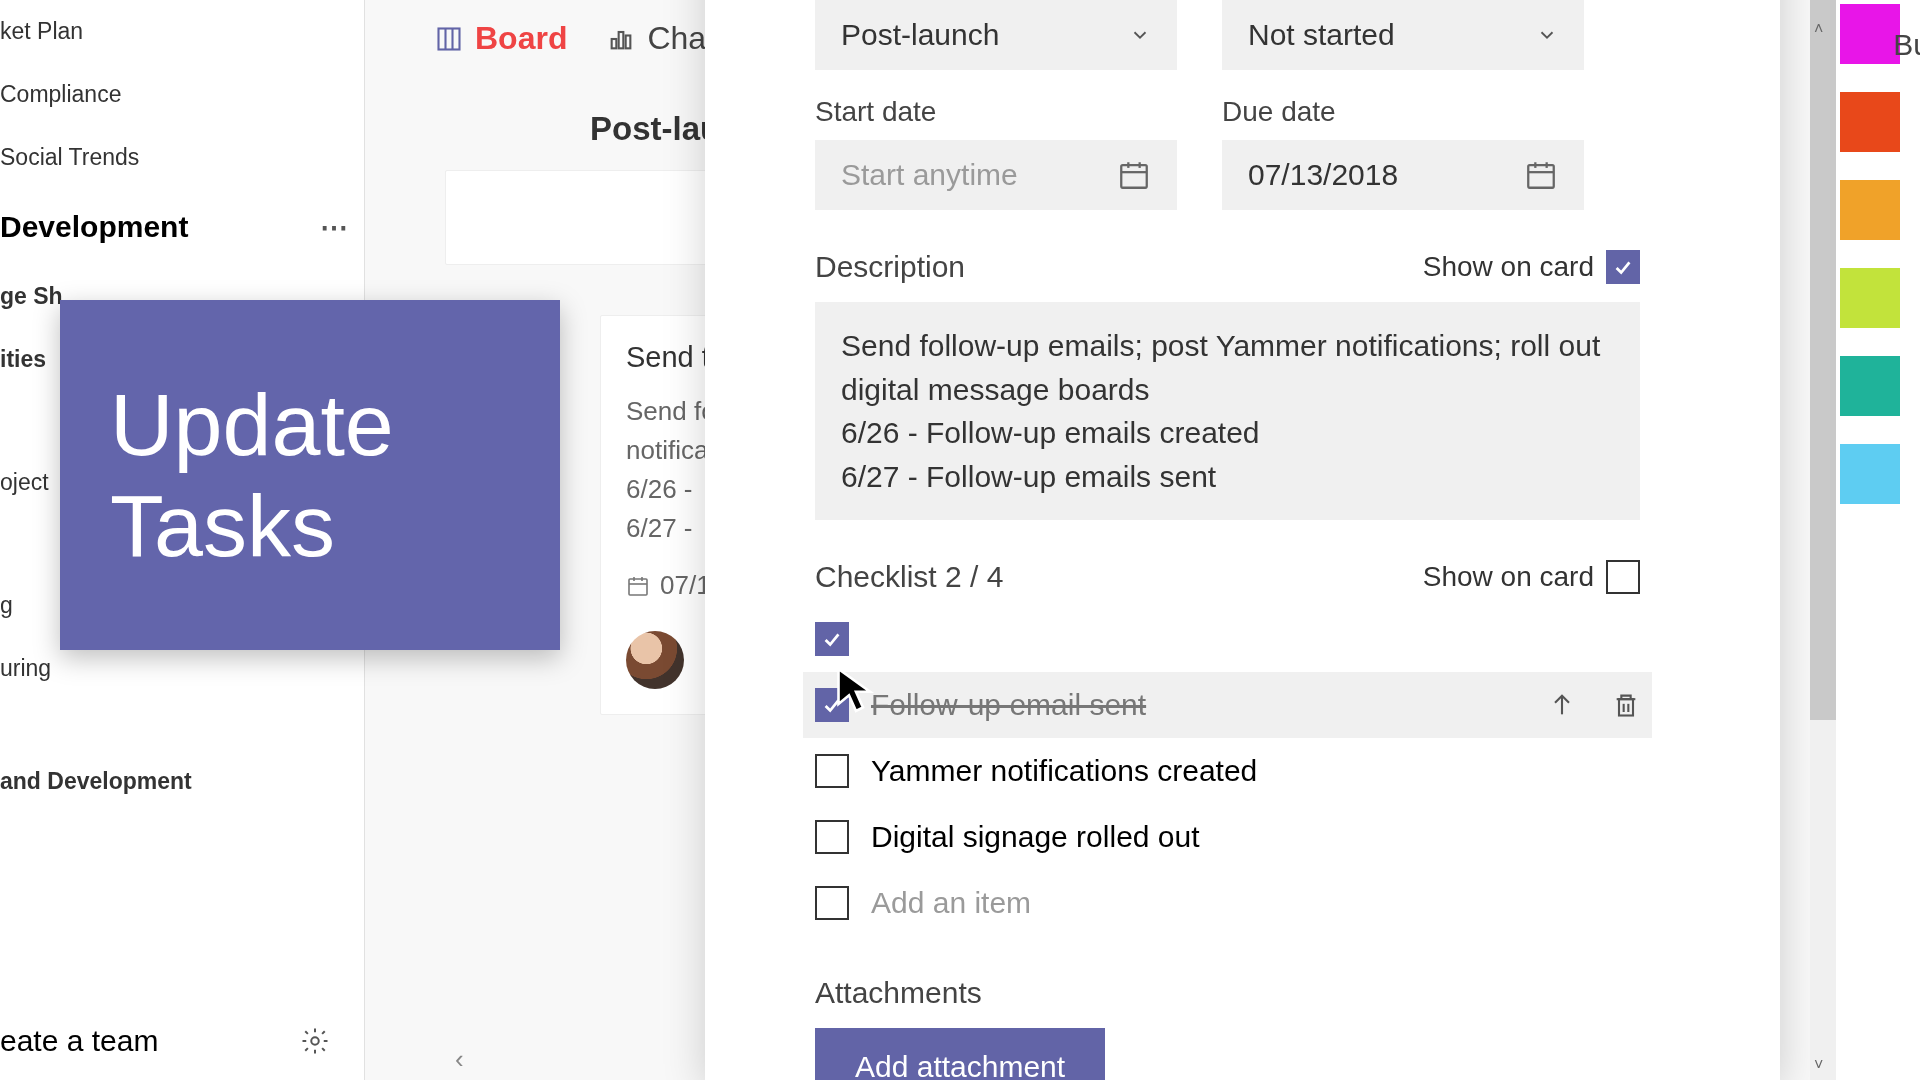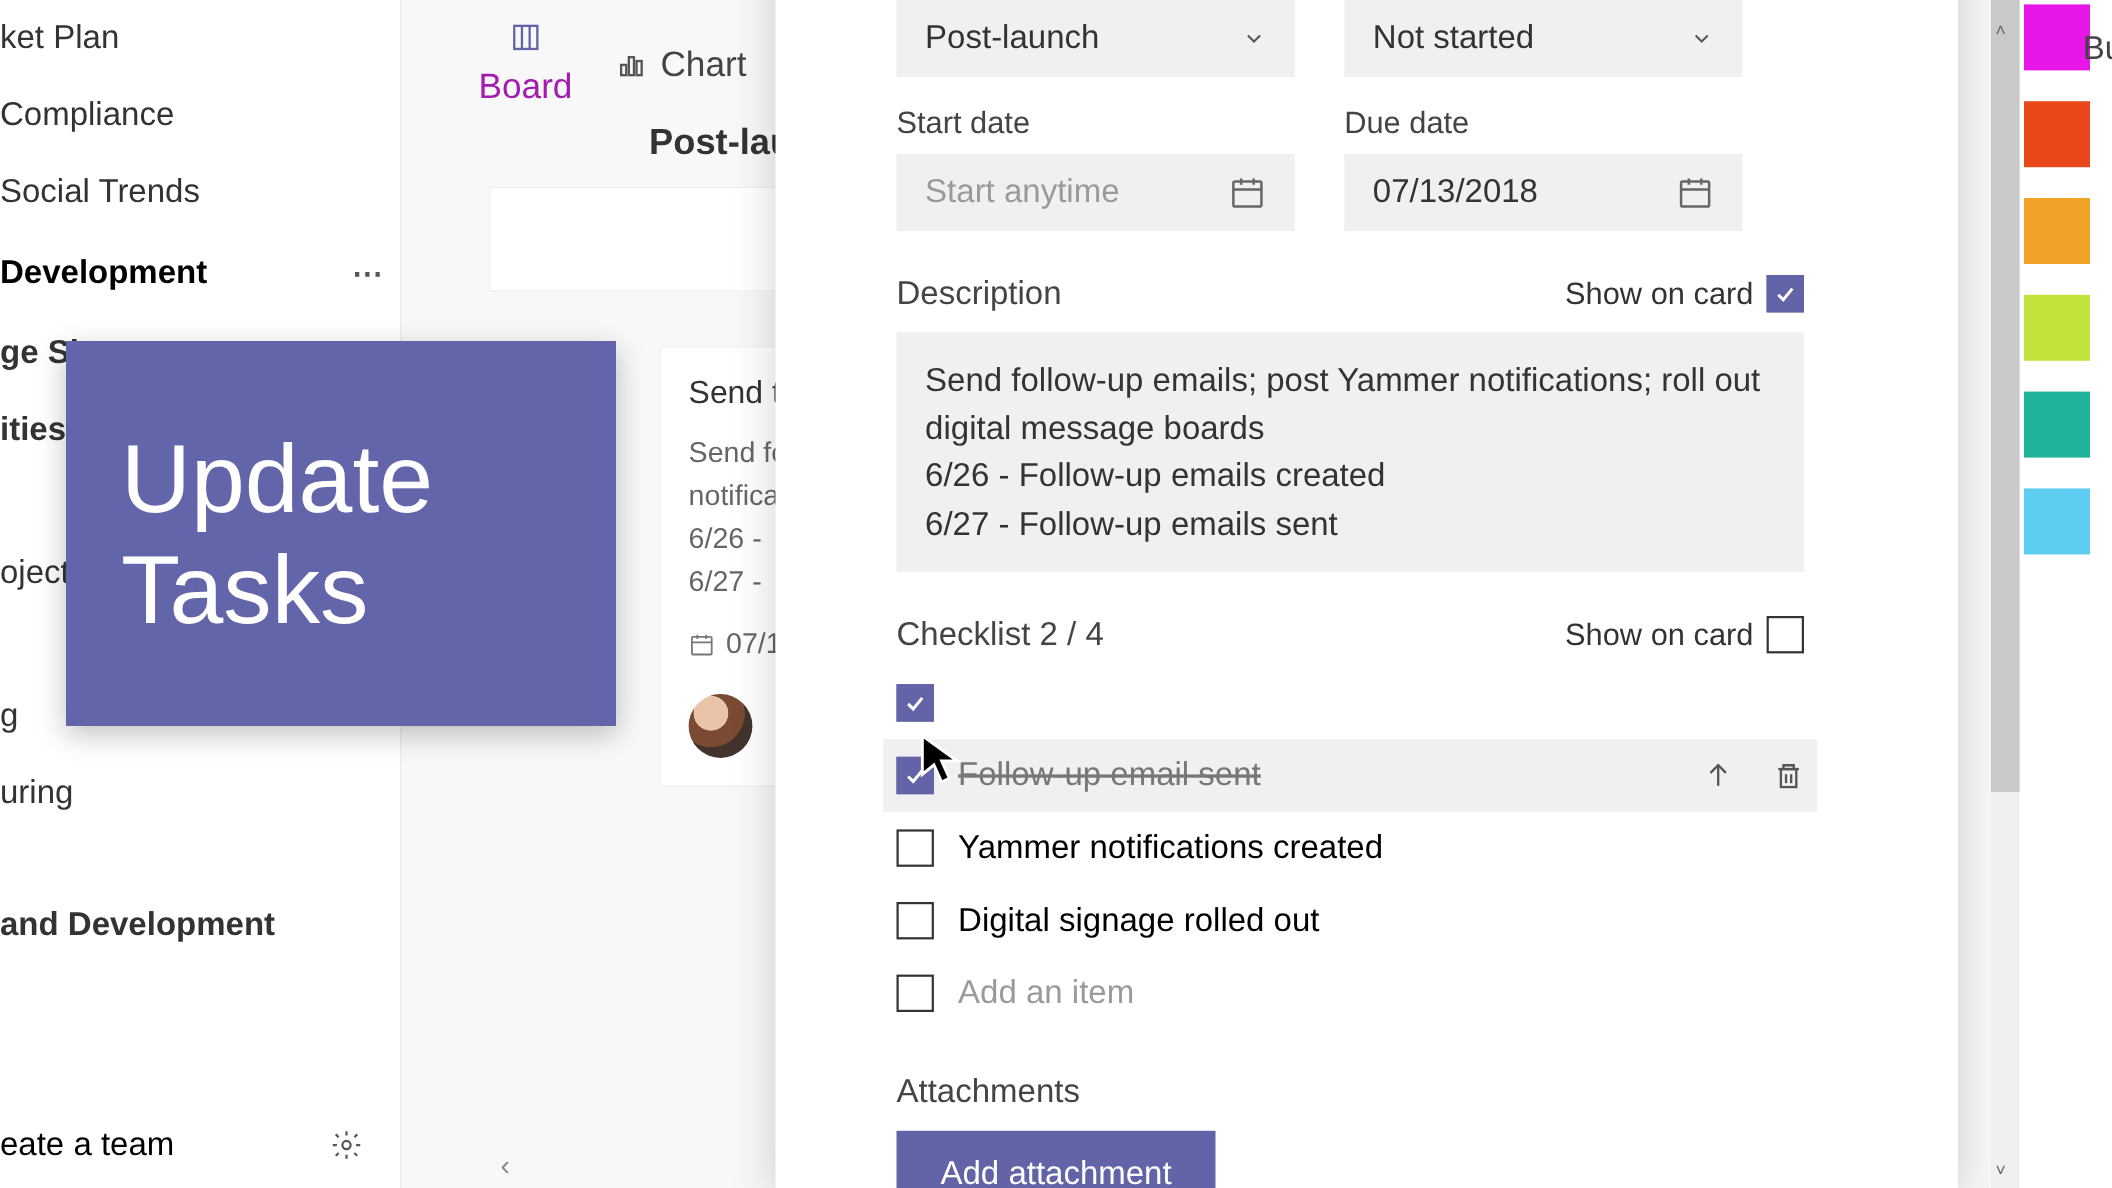--- a/index.html
+++ b/index.html
@@ -1,42 +1,42 @@
 <!DOCTYPE html>
 <html><head>
 <meta charset="utf-8">
 <style>
   * { box-sizing: border-box; margin: 0; padding: 0; font-family: "Segoe UI", Arial, sans-serif; }
   body { width: 1920px; height: 1080px; overflow: hidden; background: #f5f5f5; position: relative; }
 
   
   .sidebar { position: absolute; left: 0; top: 0; width: 365px; height: 1080px; background: #fff; border-right: 1px solid #e1e1e1; }
-  .sidebar-item { font-size: 30px; color: #333; padding: 18px 0 18px 0; white-space: nowrap; overflow: hidden; }
+  .sidebar-item { font-size: 23px; color: #333; padding: 18px 0 18px 0; white-space: nowrap; overflow: hidden; }
   .sidebar-item.active { font-weight: 600; }
   .sidebar-group-head { font-size: 30px; font-weight: 600; padding: 18px 0; display: flex; align-items: center; justify-content: space-between; }
   .sidebar-ellipsis { width: 40px; height: 40px; display: flex; align-items: center; justify-content: center; font-size: 28px; color: #555; margin-right: 10px; }
   .sidebar-bottom { position: absolute; bottom: 0; left: 0; right: 0; padding: 22px 0; font-size: 30px; display: flex; align-items: center; justify-content: space-between; }
   .gear { width: 30px; height: 30px; margin-right: 34px; }
 
   
   .board { position: absolute; left: 365px; top: 0; right: 0; bottom: 0; background: #f8f8f8; }
   .board-tabs { position: absolute; top: 20px; left: 70px; display: flex; gap: 40px; align-items: center; }
   .board-tab { display: flex; align-items: center; gap: 12px; font-size: 32px; color: #444; }
-  .board-tab.active { color: #a21caf; font-weight: 400; flex-direction: column; }
+  .board-tab.active { color: #ef4444; font-weight: 700; }
   .board-col-title { position: absolute; top: 110px; left: 225px; font-size: 33px; font-weight: 600; color: #333; }
   .board-card-ghost { position: absolute; top: 170px; left: 80px; width: 565px; height: 95px; background: #fff; border: 1px solid #eee; border-radius: 2px; }
   .board-card { position: absolute; top: 315px; left: 235px; width: 410px; background: #fff; border: 1px solid #eee; border-radius: 2px; padding: 25px; }
   .board-card-title { font-size: 29px; color: #333; margin-bottom: 18px; white-space: nowrap; overflow: hidden; }
   .board-card-desc { font-size: 26px; color: #666; line-height: 1.5; white-space: nowrap; overflow: hidden; }
   .board-card-date { display: flex; align-items: center; gap: 10px; margin-top: 22px; font-size: 26px; color: #666; }
   .avatar { width: 58px; height: 58px; border-radius: 50%; background: radial-gradient(circle at 35% 30%, #e9c4a8 28%, #7a4a32 29% 55%, #42332c 56%); margin-top: 30px; }
   .scroll-left { position: absolute; bottom: 5px; left: 90px; font-size: 26px; color: #888; }
 
   
-  .overlay-tile { position: absolute; top: 310px; left: 60px; width: 500px; height: 350px; background: #6365ab; color: #fff; display: flex; align-items: center; padding-left: 50px; box-shadow: 0 8px 25px rgba(0,0,0,.25); z-index: 5;}
+  .overlay-tile { position: absolute; top: 300px; left: 60px; width: 500px; height: 350px; background: #6365ab; color: #fff; display: flex; align-items: center; padding-left: 50px; box-shadow: 0 8px 25px rgba(0,0,0,.25); z-index: 5;}
   .overlay-tile span { font-size: 88px; font-weight: 300; line-height: 1.15; }
 
   
   .modal { position: absolute; top: -60px; left: 705px; width: 1075px; height: 1150px; background: #fff; box-shadow: 0 0 40px rgba(0,0,0,.18); z-index: 4; padding: 0; }
   .modal-inner { position: absolute; top: 60px; left: 110px; right: 0; }
   .field-row { display: flex; gap: 45px; }
   .field { width: 362px; }
   .label { font-size: 28px; color: #444; margin-bottom: 12px; }
   .select, .date-input { height: 70px; background: #f0f0f0; display: flex; align-items: center; justify-content: space-between; padding: 0 26px; font-size: 30px; color: #333; }
   .date-input input { border: none; background: transparent; font-size: 30px; color: #333; width: 250px; outline: none; }

